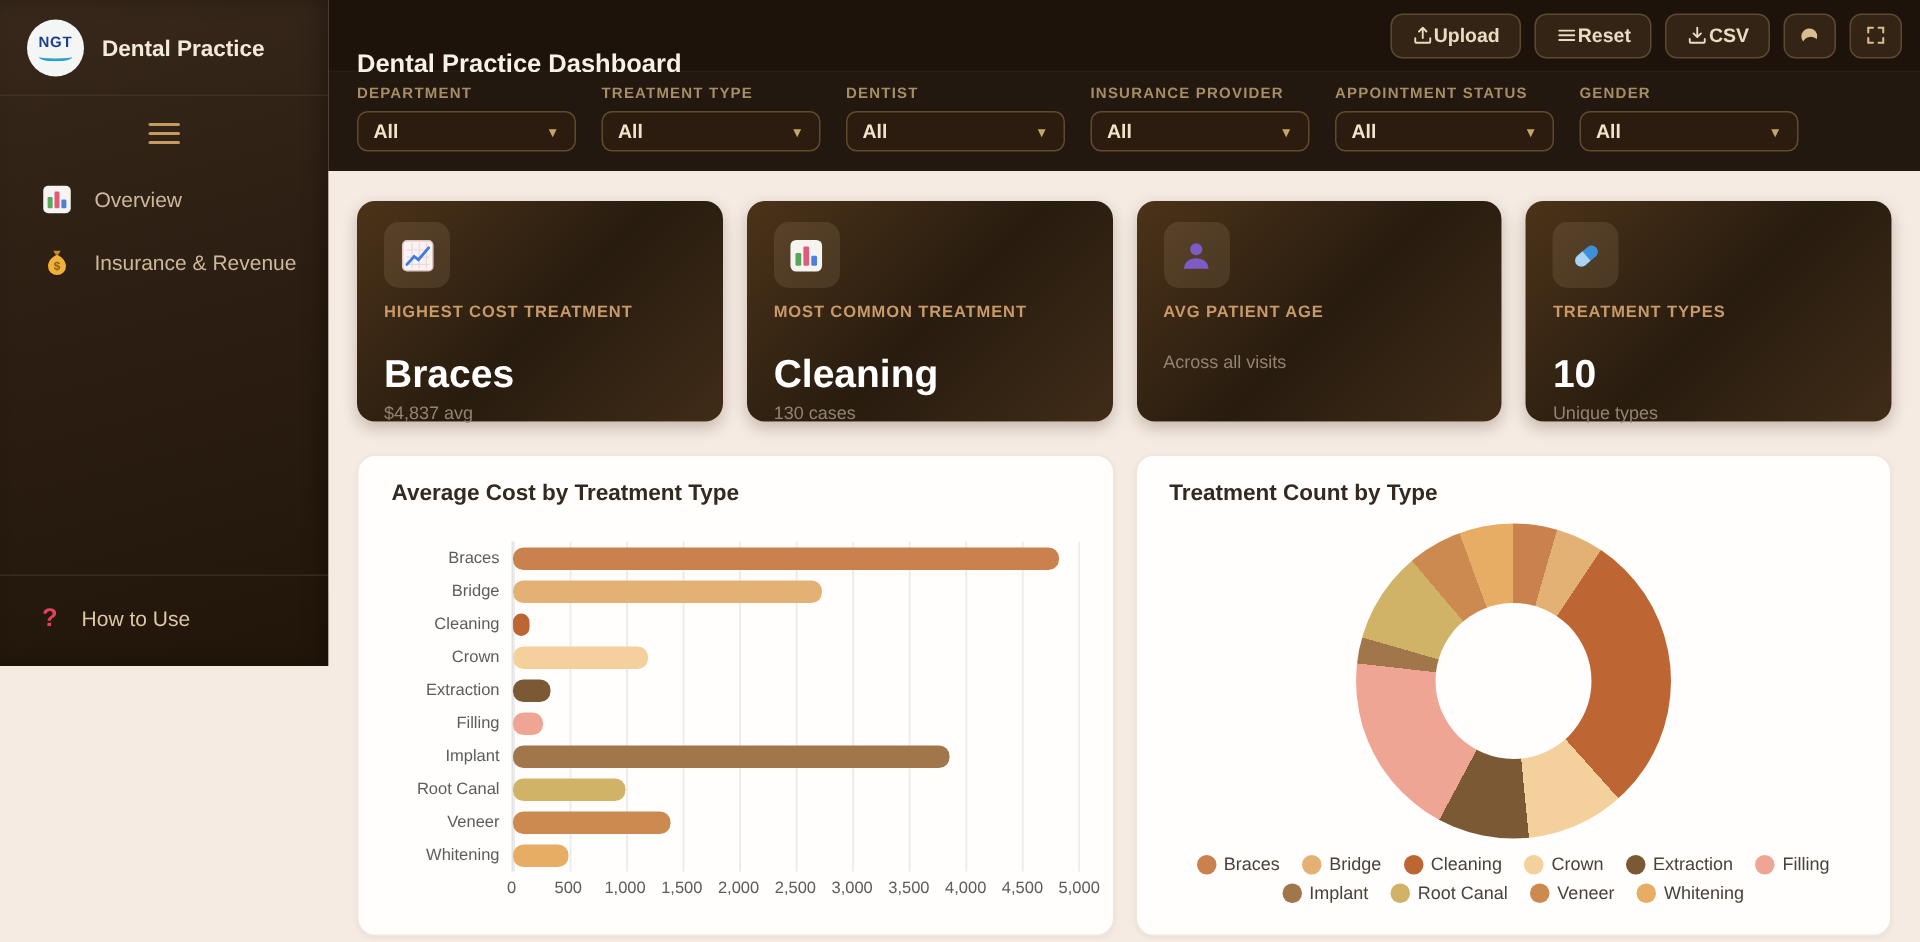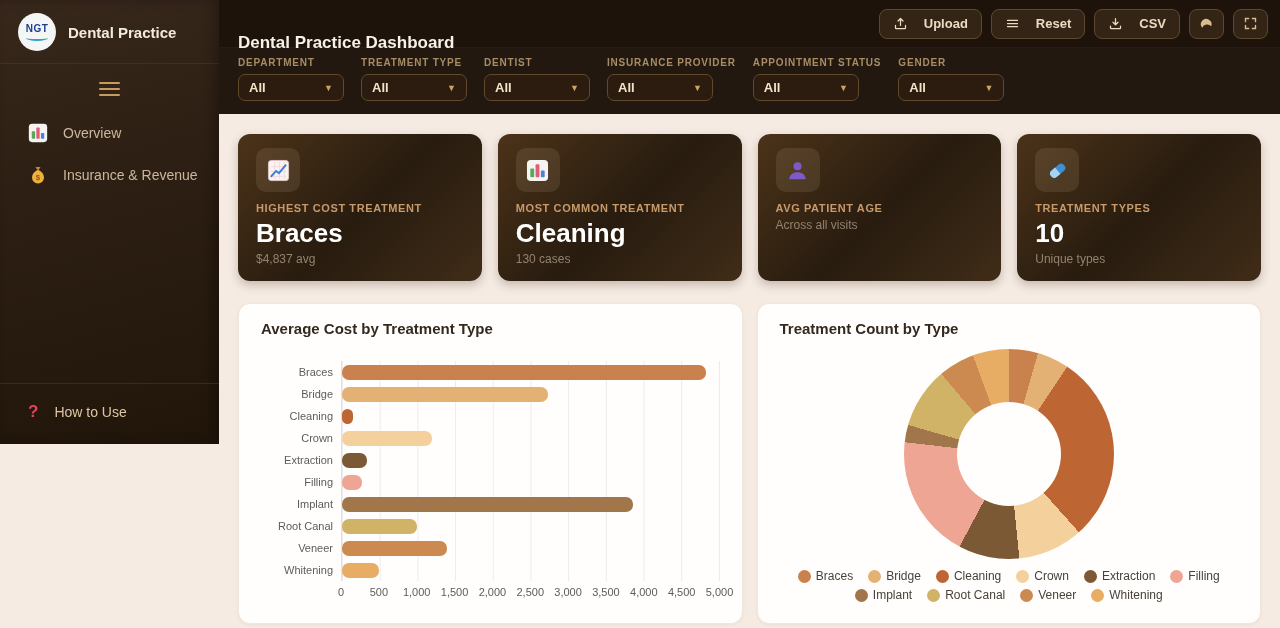--- a/index.html
+++ b/index.html
@@ -21,38 +21,38 @@
   .nav-item .nicon { width:20px; height:20px; flex:none; }
   .side-spacer { flex:1; }
   .side-footer { border-top:1px solid rgba(255,255,255,.09); padding:18px 0 22px 28px; display:flex; align-items:center; gap:16px; font-size:14px; color:#dcc6a4; cursor:pointer; }
   .qmark { color:#e0435c; font-size:17px; font-weight:bold; }
 
   
   .main { flex:1; display:flex; flex-direction:column; height:628px; }
   .topbar { background:#1d130b; height:48px; display:flex; align-items:center; padding:0 12px 0 19px; border-bottom:1px solid rgba(255,255,255,.04); }
   .page-title { color:#f7f1e8; font-size:17px; font-weight:bold;margin-top:39px; }
   .topbar-actions { margin-left:auto; display:flex; gap:9px; }
-  .tbtn { display:flex; align-items:center; gap:16px; height:30px; padding:0 13px; background:#33241465; background:#332415; border:1px solid #5c492f; border-radius:8px; color:#e9dcc2; font-size:13px; font-weight:bold; cursor:pointer; }
+  .tbtn { display:flex; align-items:center; gap:0; height:30px; padding:0 13px; background:#33241465; background:#332415; border:1px solid #5c492f; border-radius:8px; color:#e9dcc2; font-size:13px; font-weight:bold; cursor:pointer; }
   .tbtn.icon-only { padding:0 9px; }
   .tbtn svg { width:15px; height:15px; }
 
   .filterbar { background:#231810; padding:9px 19px 13px; display:flex; gap:17px; }
   .filter { display:flex; flex-direction:column; }
   .flabel { font-size:10px; font-weight:bold; letter-spacing:.8px; color:#a68d64; margin-bottom:6px; text-transform:uppercase; }
-  .fselect { width:106px; height:27px; background:#2b1c0f; border:1px solid #604a2c; border-radius:7px; color:#f2e4c9; font-size:13px; font-weight:bold; display:flex; align-items:center; padding:0 10px; cursor:pointer; }
+  .fselect { width:146px; height:27px; background:#2b1c0f; border:1px solid #604a2c; border-radius:7px; color:#f2e4c9; font-size:13px; font-weight:bold; display:flex; align-items:center; padding:0 10px; cursor:pointer; }
   .fselect .chev { margin-left:auto; font-size:9px; color:#c9a468; }
 
   .content { flex:1; background:#f5ebe3; padding:20px 10px 0 19px; overflow:hidden; }
 
   
   .kpi-grid { display:grid; grid-template-columns:repeat(4,1fr); gap:16px; margin-right:9px; }
   .kpi-card { height:147px; border-radius:12px; padding:14px 18px; background:linear-gradient(135deg,#4c3319 0%,#281c0f 52%,#402c18 100%); box-shadow:0 4px 10px rgba(60,35,10,.25); }
   .kpi-chip { width:44px; height:44px; border-radius:10px; background:rgba(255,230,190,.10); display:flex; align-items:center; justify-content:center; margin-bottom:10px; }
   .kpi-chip svg { width:23px; height:23px; }
-  .kpi-label { font-size:11px; font-weight:bold; letter-spacing:.6px; color:#c89a6a; margin-bottom:4px; }
+  .kpi-label { font-size:11px; font-weight:bold; letter-spacing:.6px; color:#c89a6a; margin-bottom:20px; }
   .kpi-value { font-size:26px; font-weight:bold; color:#ffffff; margin-bottom:3px; }
   .kpi-sub { font-size:12px; color:#93826f; }
 
   
   .charts-grid { display:grid; grid-template-columns:1fr 1fr; gap:14px; margin:22px 9px 0 0; }
   .chart-card { background:#fffefd; border:1px solid #efe6dd; border-radius:12px; height:321px; padding:16px 22px 10px; overflow:hidden; box-shadow:0 1px 3px rgba(120,90,60,.07); }
   .chart-title { font-size:15px; font-weight:bold; color:#33291f; }
 
   
   .hbar-wrap { display:flex; margin-top:24px; }

